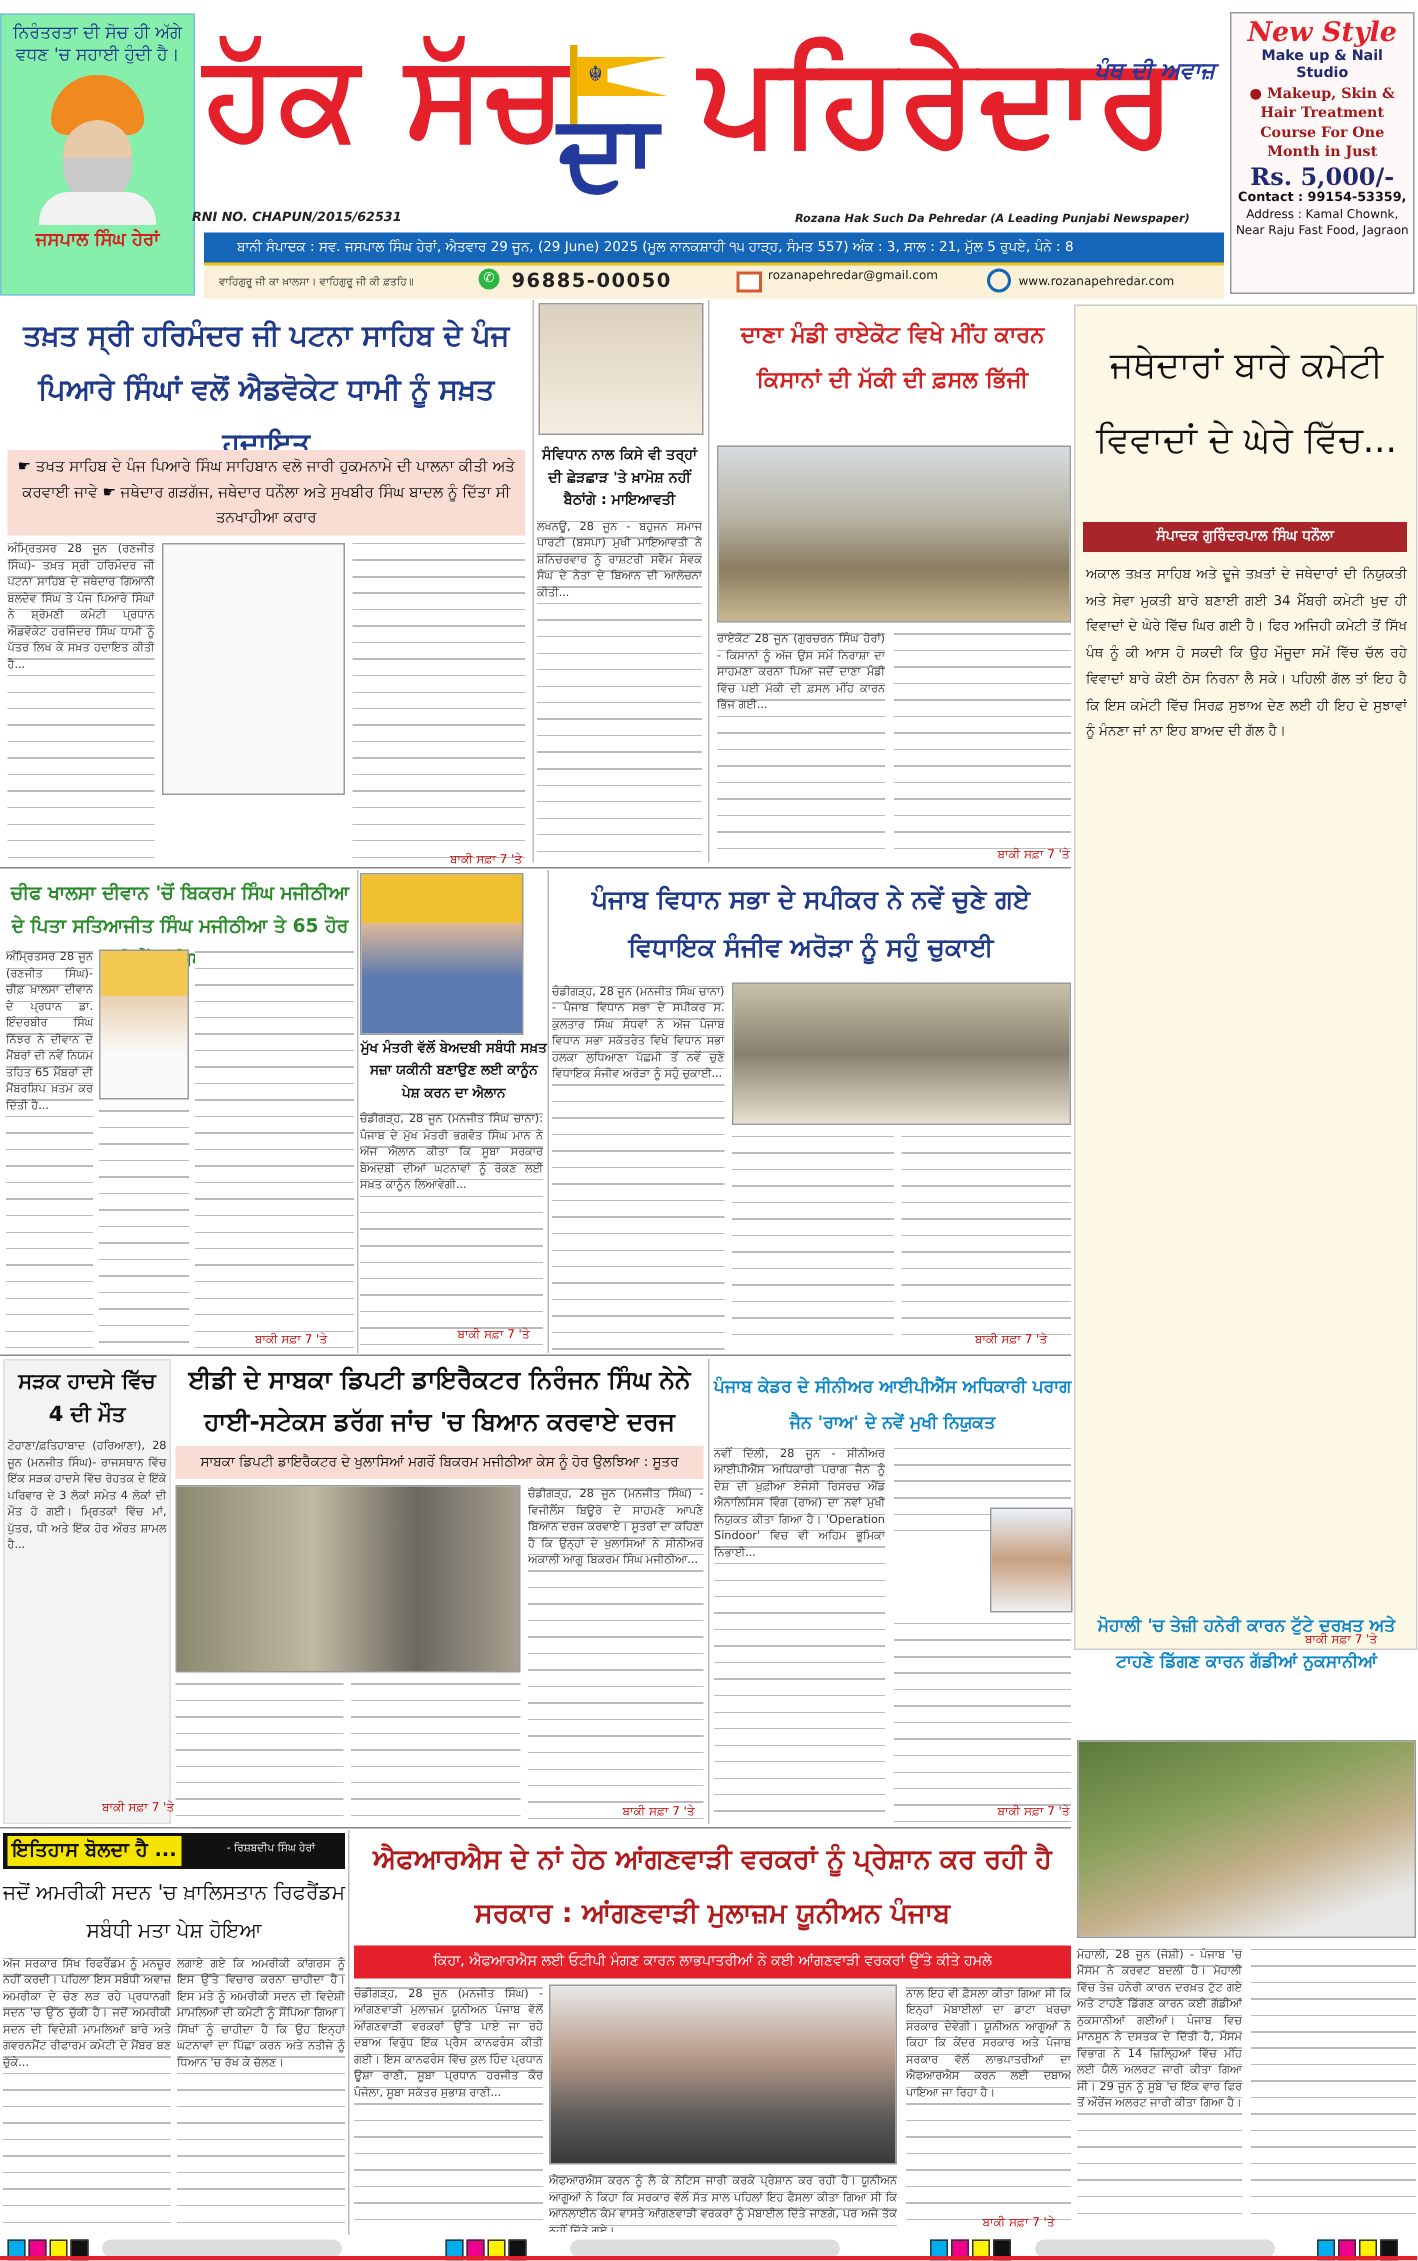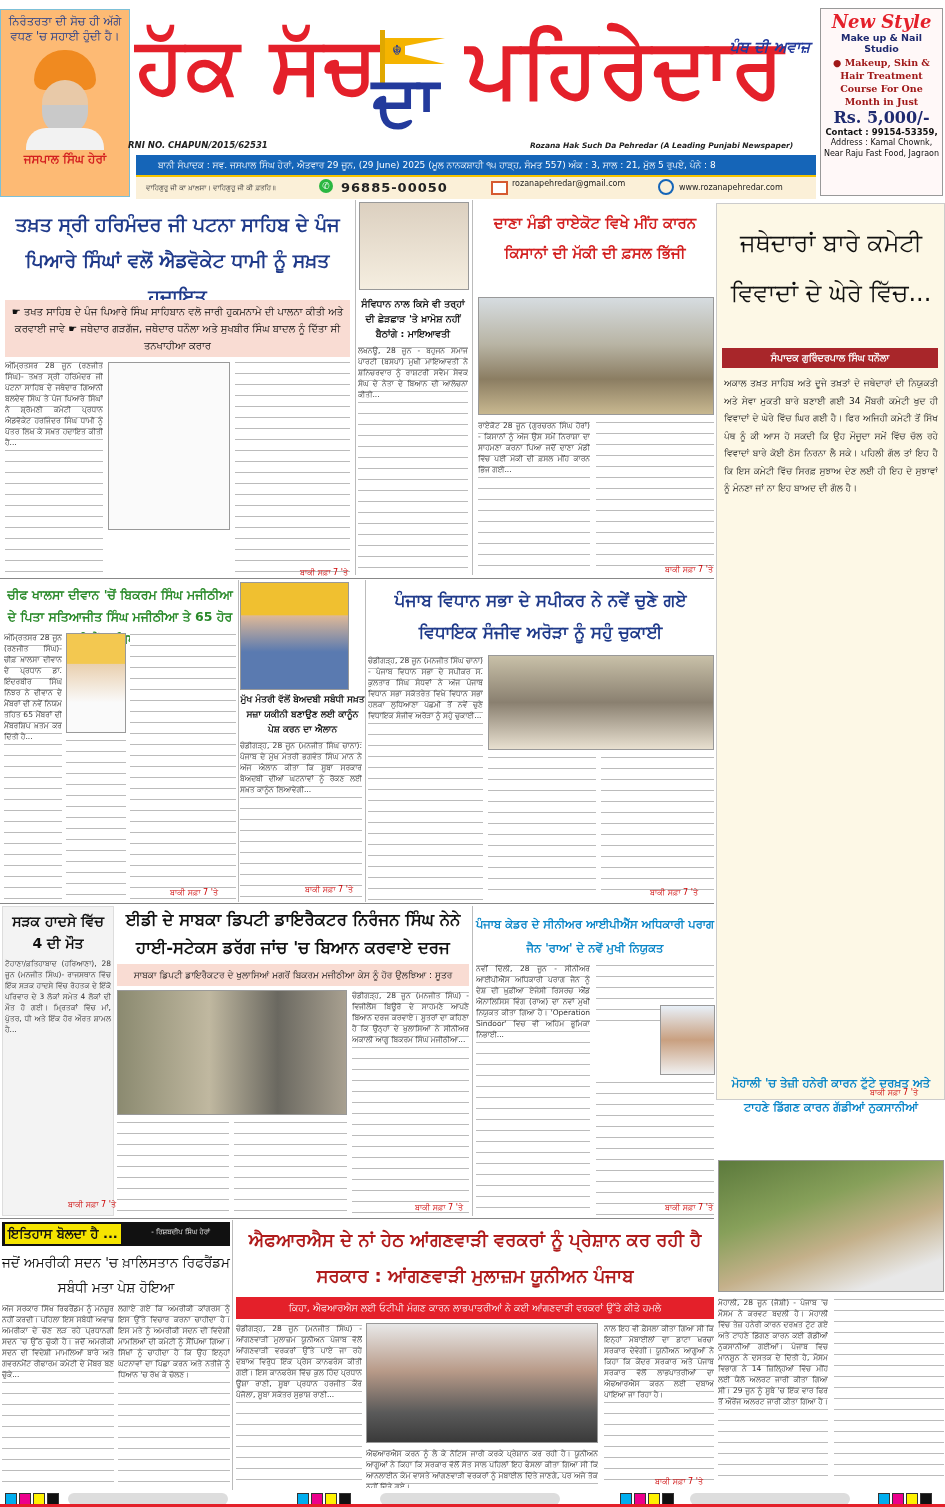--- a/index.html
+++ b/index.html
@@ -9,21 +9,21 @@
 .col-lines{background:repeating-linear-gradient(#fff 0,#fff 2px,#bbb 2px,#bbb 3px,#fff 3px,#fff 11px)}
 .photo{background:linear-gradient(135deg,#9aa 0%,#667 50%,#998 100%);border:1px solid #999}
 .subbar{background:#f9dcd3;text-align:center;font-size:12px;line-height:17px;color:#111}
 .cont{color:#c00;font-size:8px;font-weight:normal}
 .reg{width:12px;height:14px;display:inline-block;margin-right:2px;border:1px solid #333}
 .rule-v{position:absolute;width:1px;background:#bbb}
 </style>
 </head>
 <body>
 
-<div class="abs" style="left:1px;left:0;top:9px;width:130px;height:188px;border:1px solid #7cc0d8;background:#fdba74">
+<div class="abs" style="left:1px;left:0;top:9px;width:130px;height:188px;border:1px solid #7cc0d8;background:#86efac">
   <div style="font-size:11.5px;line-height:15px;color:#1f3a8a;text-align:center;padding:4px 6px 0">ਨਿਰੰਤਰਤਾ ਦੀ ਸੋਚ ਹੀ ਅੱਗੇ ਵਧਣ 'ਚ ਸਹਾਈ ਹੁੰਦੀ ਹੈ।</div>
   <div style="margin:6px auto 0;width:78px;height:98px;position:relative">
     <div style="position:absolute;left:8px;top:0;width:62px;height:40px;background:#f08a20;border-radius:30px 30px 10px 10px"></div>
     <div style="position:absolute;left:16px;top:30px;width:46px;height:46px;background:#e8c9a8;border-radius:50%"></div>
     <div style="position:absolute;left:16px;top:55px;width:46px;height:30px;background:#c9c9c9;border-radius:0 0 23px 23px"></div>
     <div style="position:absolute;left:0;top:78px;width:78px;height:22px;background:#f2f2f2;border-radius:20px 20px 0 0"></div>
   </div>
   <div style="font-size:12px;font-weight:bold;color:#d32020;text-align:center;margin-top:4px">ਜਸਪਾਲ ਸਿੰਘ ਹੇਰਾਂ</div>
 </div>
 

